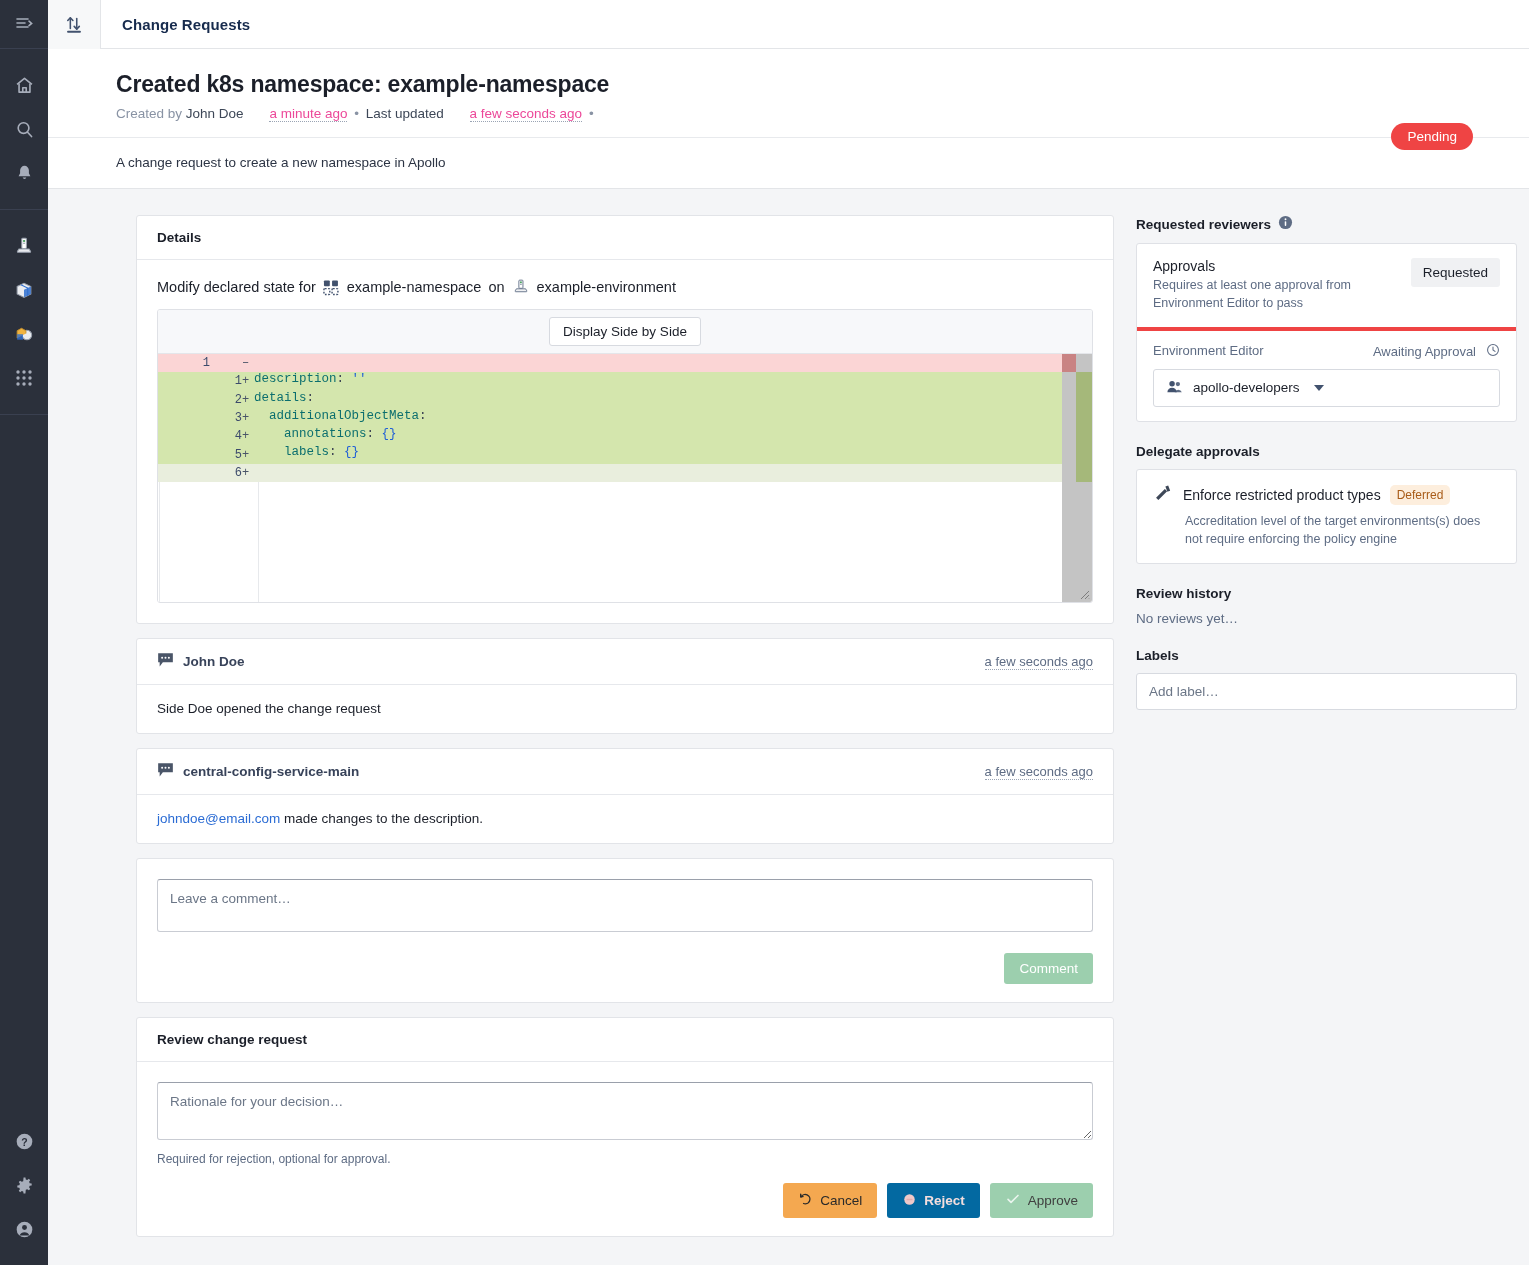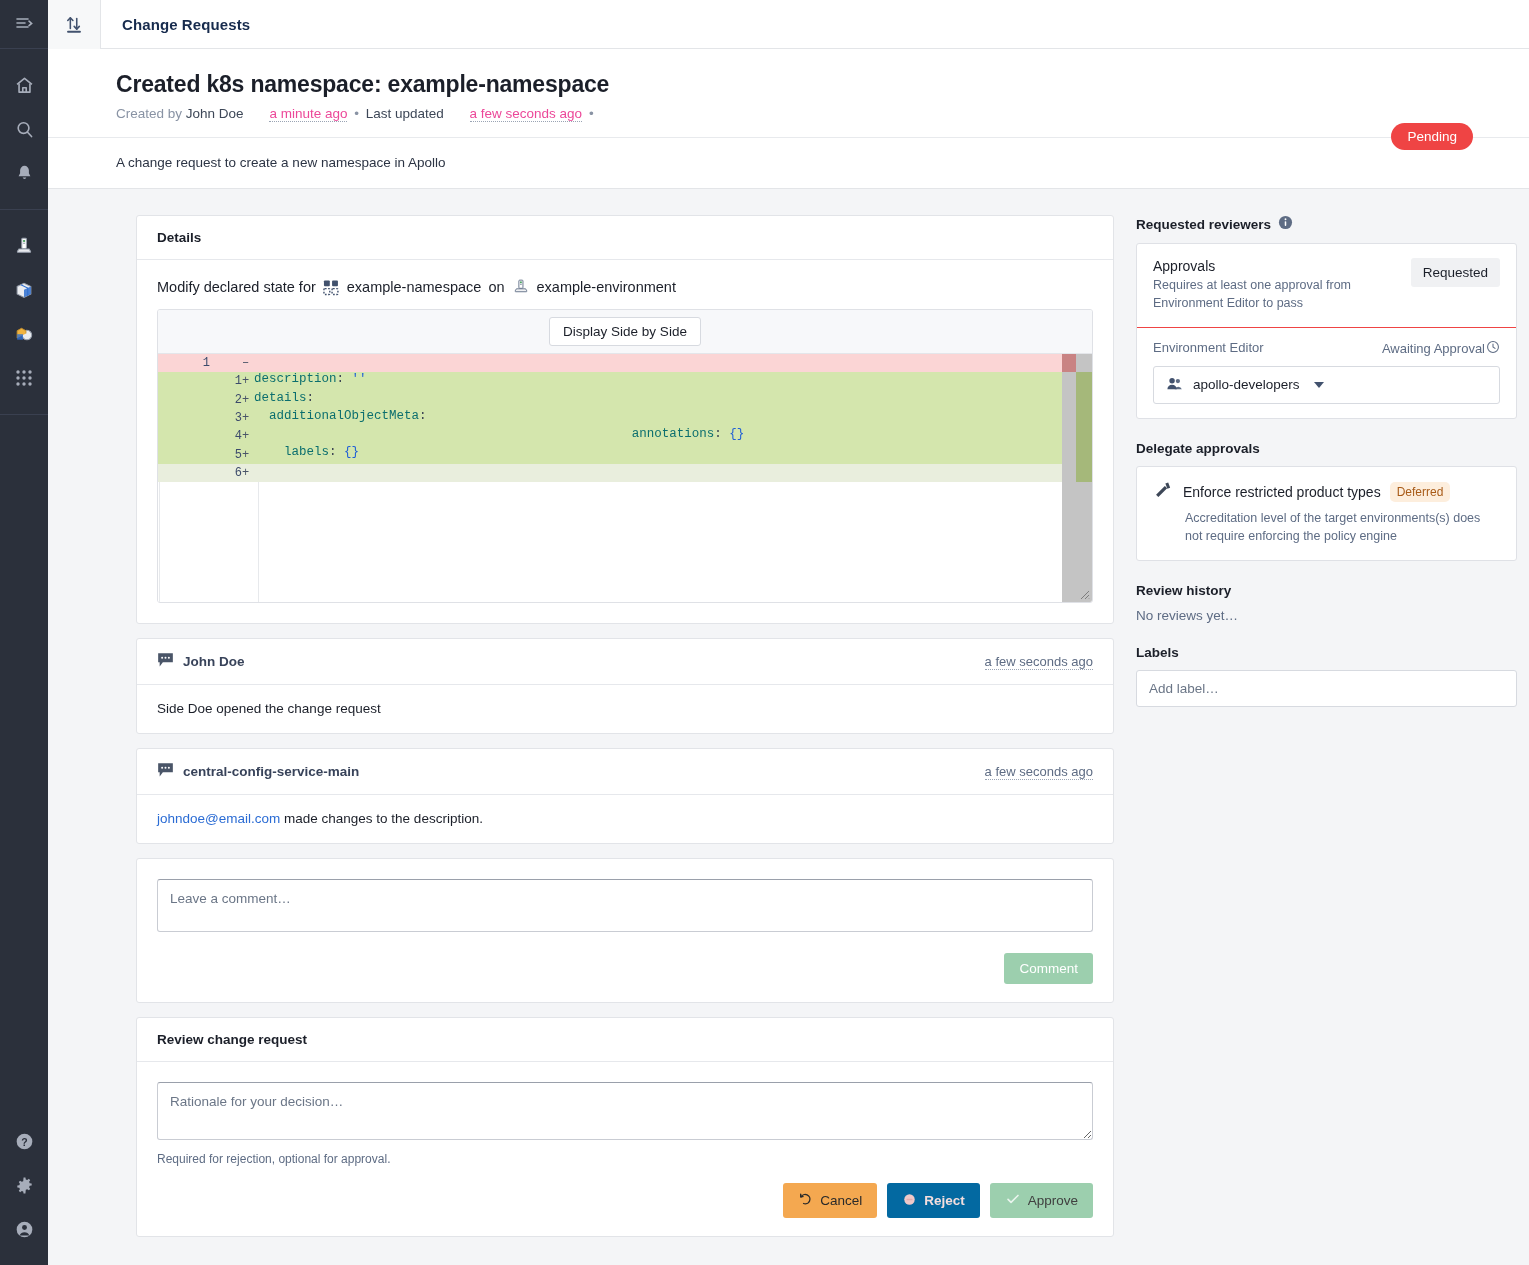--- a/index.html
+++ b/index.html
@@ -122,29 +122,29 @@
   .btn-reject  { background:#0369a1; color:#f4dede;font-weight:bold; }
   .btn-approve { background:#9ccfae; color:#404040; }
   .helper { font-size:12px; color:#5e6c84; margin-top:8px; }
 
   
   .side-title { font-size:13.5px; font-weight:700; color:#1b1f29; display:flex; align-items:center; gap:7px;
                 margin:0 0 10px 0; }
   .side-title.mt { margin-top:22px; }
   .panel { border:1px solid #dfe1e6; border-radius:3px; background:#fff; }
   .panel-row { padding:14px 16px; display:flex; justify-content:space-between; gap:14px;
-               border-bottom:1px solid #ef4444; }
+               border-bottom:4px solid #ef4444; }
   .panel-row:last-child { border-bottom:none; }
   .ap-title { font-size:14px; color:#1b1f29; margin-bottom:3px; }
   .ap-sub { font-size:12.5px; color:#5e6c84; line-height:1.42; max-width:250px; }
   .chip-requested { background:#f0f1f3; color:#1b1f29; font-size:13.5px; padding:7px 12px;
                     border-radius:3px; height:fit-content; white-space:nowrap; cursor:pointer; }
   .role-row { display:flex; justify-content:space-between; font-size:13px; color:#5e6c84;
               padding:12px 16px 0 16px; }
-  .await { display:inline-flex; align-items:center; gap:1px; }
+  .await { display:inline-flex; align-items:center; gap:10px; }
   .select-box { margin:9px 16px 14px 16px; border:1px solid #d7dae0; border-radius:3px;
                 padding:9px 12px; display:flex; align-items:center; gap:10px; font-size:13.5px;
                 color:#1b1f29; cursor:pointer; background:#fff; }
   .caret { width:0;height:0;border-left:5px solid transparent;border-right:5px solid transparent;
            border-top:6px solid #42526e; margin-left:4px; }
   .deleg { padding:13px 16px 15px 16px; }
   .deleg-top { display:flex; align-items:center; gap:9px; }
   .deleg-name { font-size:14px; color:#1b1f29; }
   .chip-deferred { background:#fdeedd; color:#a85b18; font-size:12px; padding:3px 7px; border-radius:5px; }
   .deleg-sub { font-size:12.5px; color:#5e6c84; line-height:1.45; margin-top:4px; padding-left:32px; }
@@ -321,21 +321,21 @@
                 <button class="sbs-btn">Display Side by Side</button>
               </div>
               <div class="diff-area">
                 <div class="diff-vline" style="left:100px;"></div>
                 <div class="diff-vline" style="left:1px;"></div>
                 <div class="diff-rows" id="diff-rows">
                     <div class="row del"><div class="gut-old">1</div><div class="gut-new"></div><div class="gut-sign">–</div><div class="code"></div></div>
                     <div class="row add"><div class="gut-old"></div><div class="gut-new">1</div><div class="gut-sign">+</div><div class="code"><span class="tok-key">description</span><span class="tok-punc">:</span><span class="tok-punc"> </span><span class="tok-str">''</span></div></div>
                     <div class="row add"><div class="gut-old"></div><div class="gut-new">2</div><div class="gut-sign">+</div><div class="code"><span class="tok-key">details</span><span class="tok-punc">:</span></div></div>
                     <div class="row add"><div class="gut-old"></div><div class="gut-new">3</div><div class="gut-sign">+</div><div class="code" style="box-shadow: transparent 0px 0px 0px 0px inset;"><span class="tok-key">  additionalObjectMeta</span><span class="tok-punc">:</span></div></div>
-                    <div class="row add"><div class="gut-old"></div><div class="gut-new">4</div><div class="gut-sign">+</div><div class="code" style="box-shadow: transparent 0px 0px 0px 0px inset; text-align: center;"><span class="tok-key">    annotations</span><span class="tok-punc">: </span><span class="tok-brace">{}</span></div></div>
+                    <div class="row add"><div class="gut-old"></div><div class="gut-new">4</div><div class="gut-sign">+</div><div class="code" style="box-shadow: transparent 0px 0px 0px 0px inset;"><span class="tok-key">    annotations</span><span class="tok-punc">: </span><span class="tok-brace">{}</span></div></div>
                     <div class="row add"><div class="gut-old"></div><div class="gut-new">5</div><div class="gut-sign">+</div><div class="code" style="box-shadow: transparent 0px 0px 0px 0px inset;"><span class="tok-key">    labels</span><span class="tok-punc">: </span><span class="tok-brace">{}</span></div></div>
                     <div class="row addfaint"><div class="gut-old"></div><div class="gut-new">6</div><div class="gut-sign">+</div><div class="code"></div></div>
                   </div>
                 <div class="diff-scroll-overlay">
                   <div class="diff-track"></div>
                   <div class="diff-mini-del"></div>
                   <div class="diff-mini-add"></div>
                   <div class="diff-resize">
                     <svg width="10" height="10" viewBox="0 0 10 10" stroke="#7d7d7d" stroke-width="1">
                       <path d="M9 1L1 9M9 5L5 9M9 8.5L8.5 9"></path>

